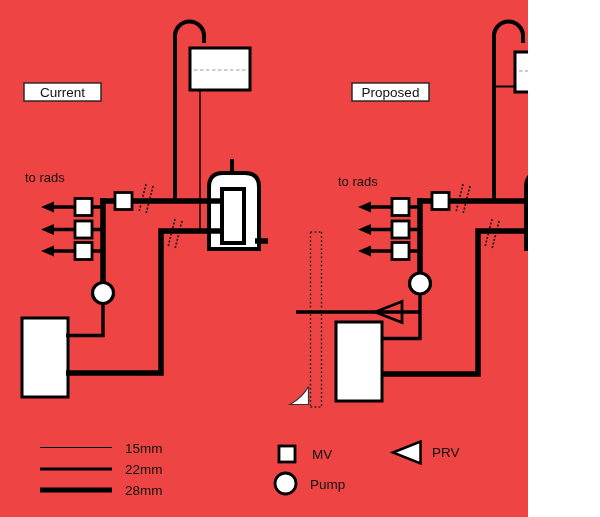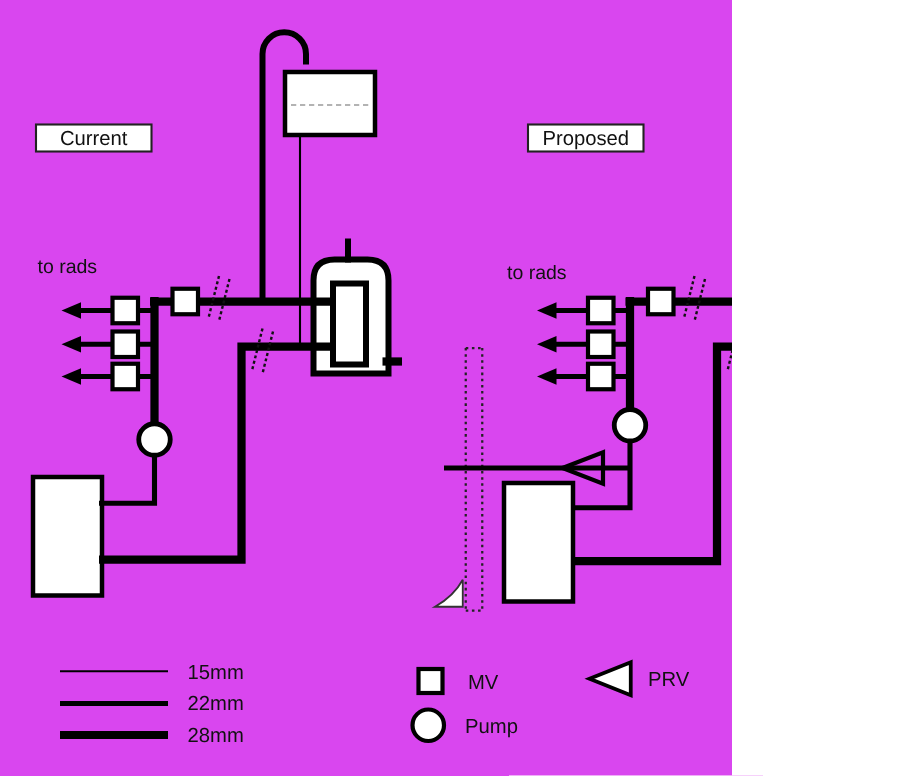--- a/index.html
+++ b/index.html
@@ -1,16 +1,16 @@
 <!DOCTYPE html>
 <html><head>
 <meta charset="utf-8">
 <style>
   html,body{margin:0;padding:0;background:#fff;}
-  #canvas-wrap{position:relative;width:488px;height:517px;background:#d946ef;overflow:hidden;}
+  #canvas-wrap{position:relative;width:528px;height:517px;background:#ef4444;overflow:hidden;}
   svg{display:block;}
   text{font-family:"Liberation Sans","DejaVu Sans",sans-serif;fill:#111;}
   .t13{font-size:13.5px;}
   .t12{font-size:13px;}
   .tc{text-anchor:middle;}
   .p15{stroke:#000;stroke-width:1.4;fill:none;}
   .p20{stroke:#000;stroke-width:2;fill:none;}
   .p22{stroke:#000;stroke-width:3.4;fill:none;}
   .p22v{stroke:#000;stroke-width:4;fill:none;}
   .p28{stroke:#000;stroke-width:5.5;fill:none;}

